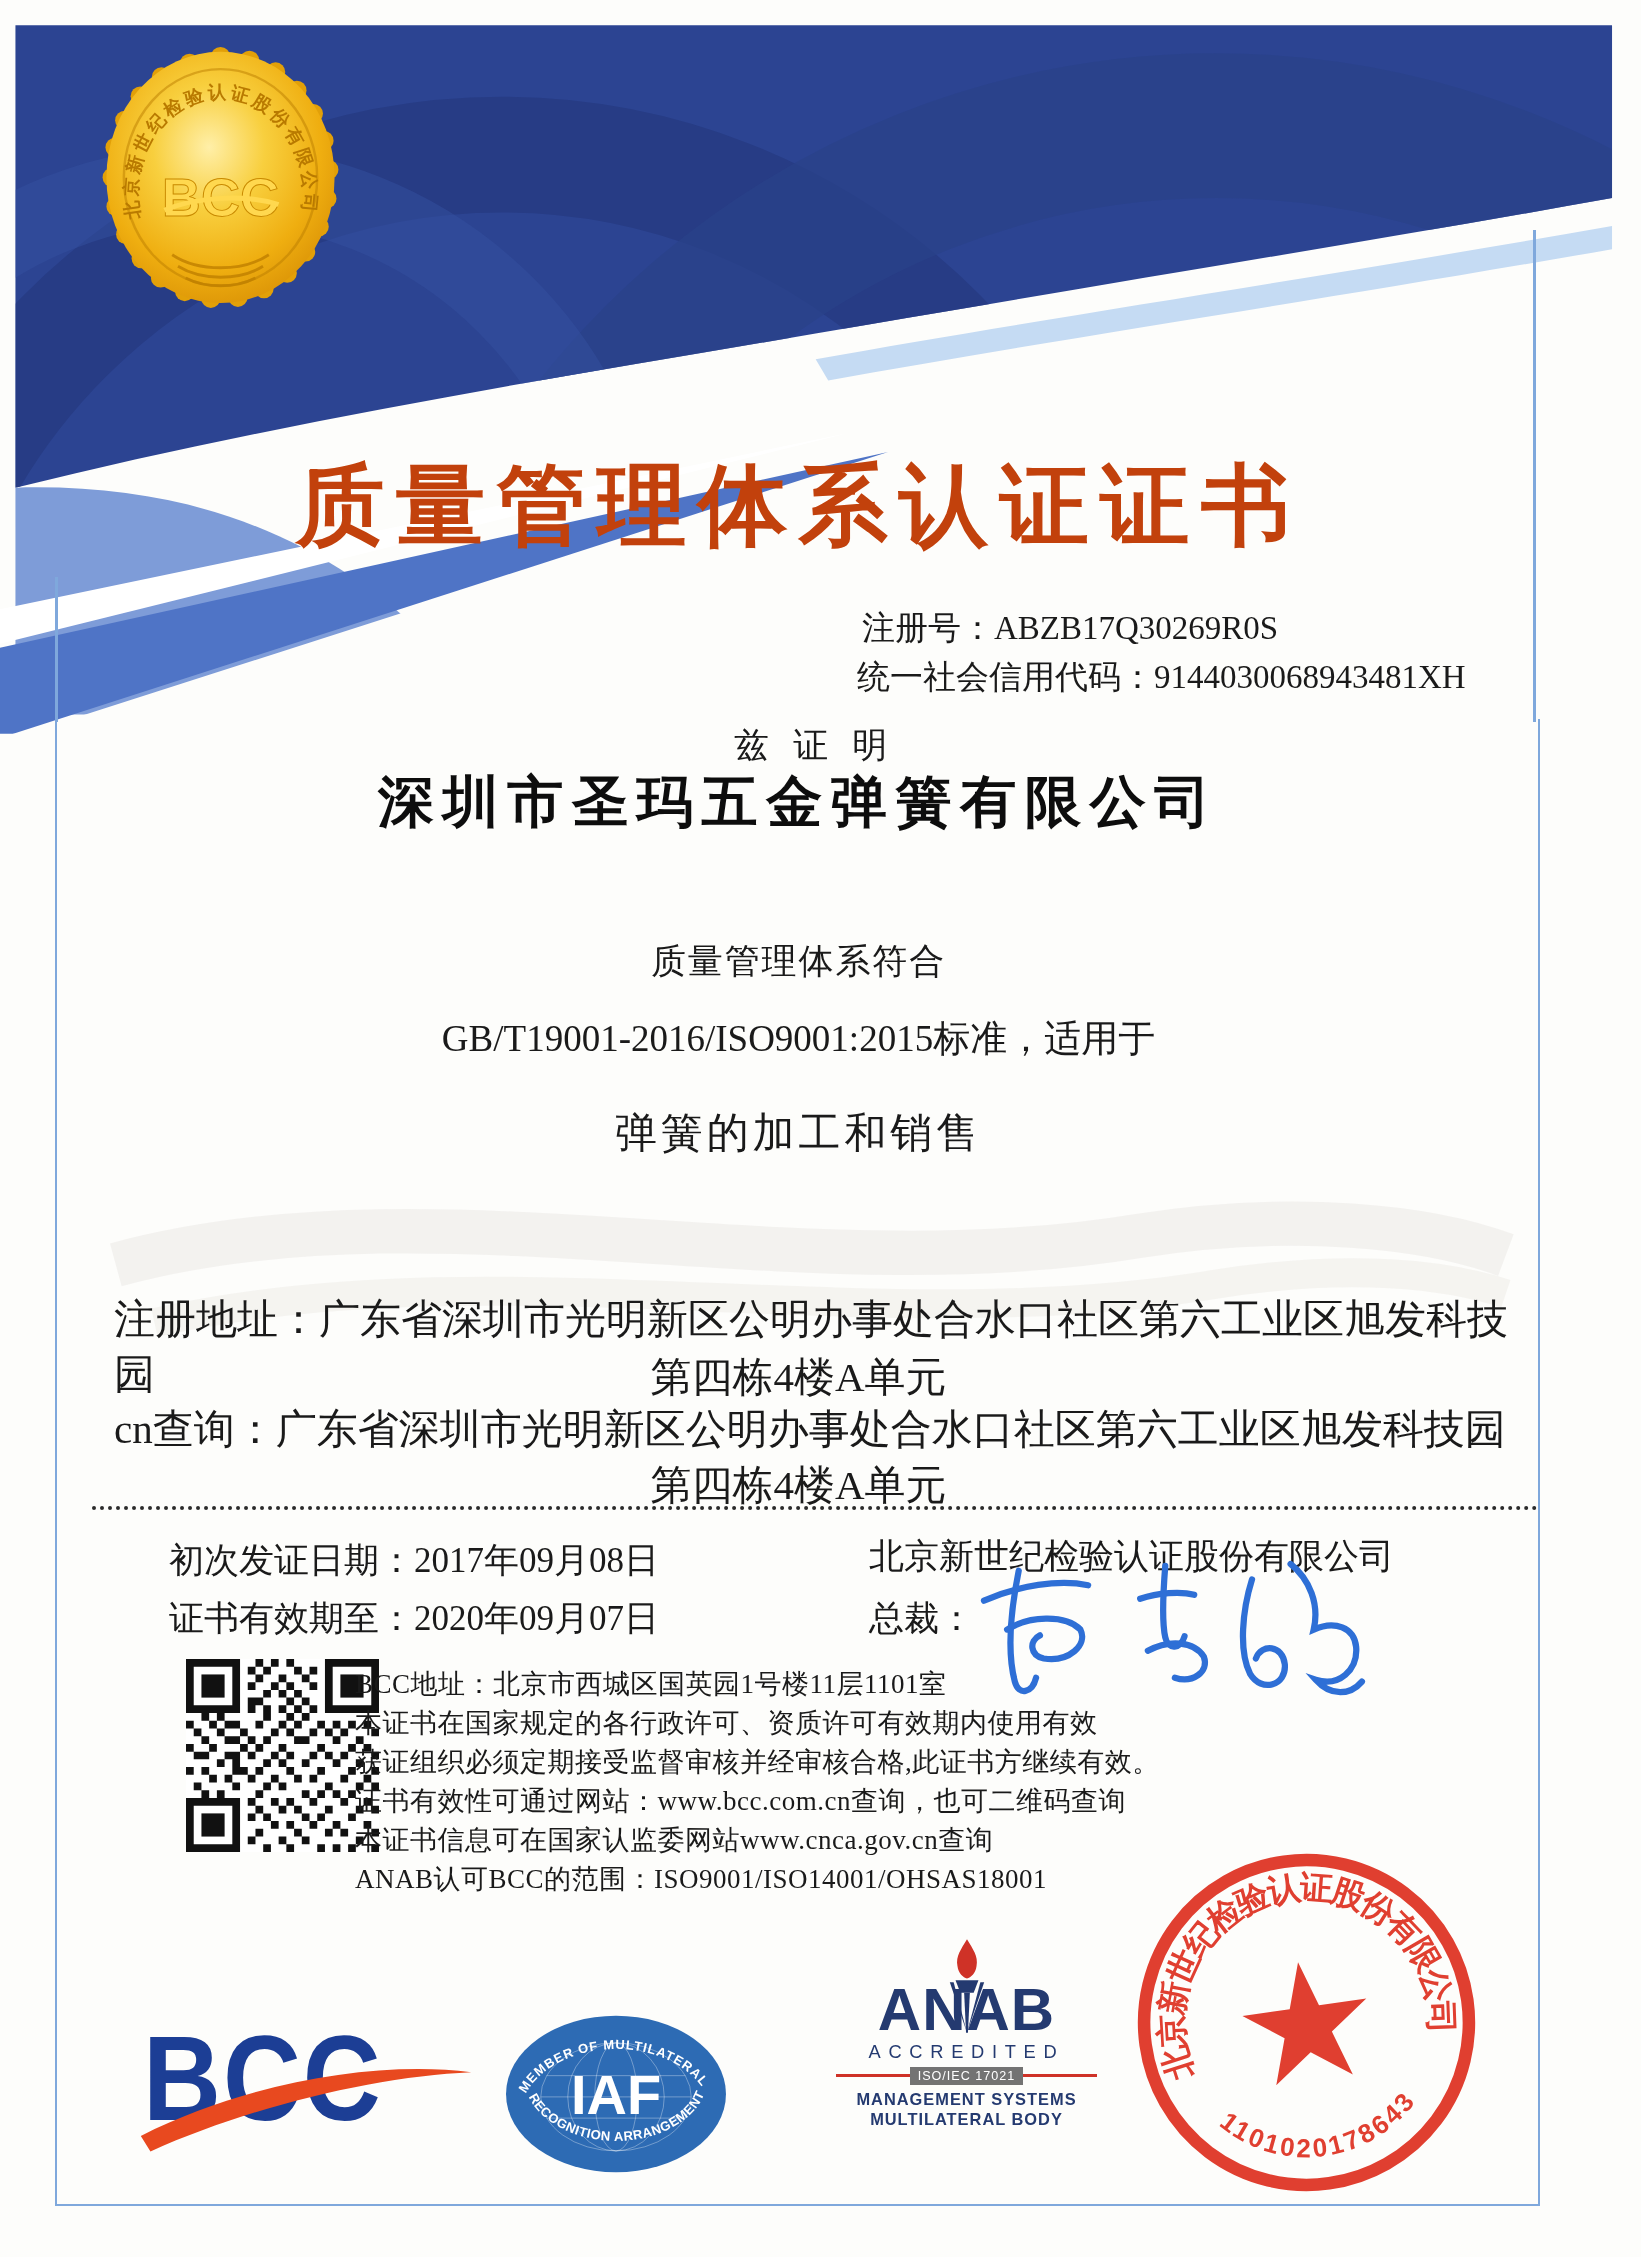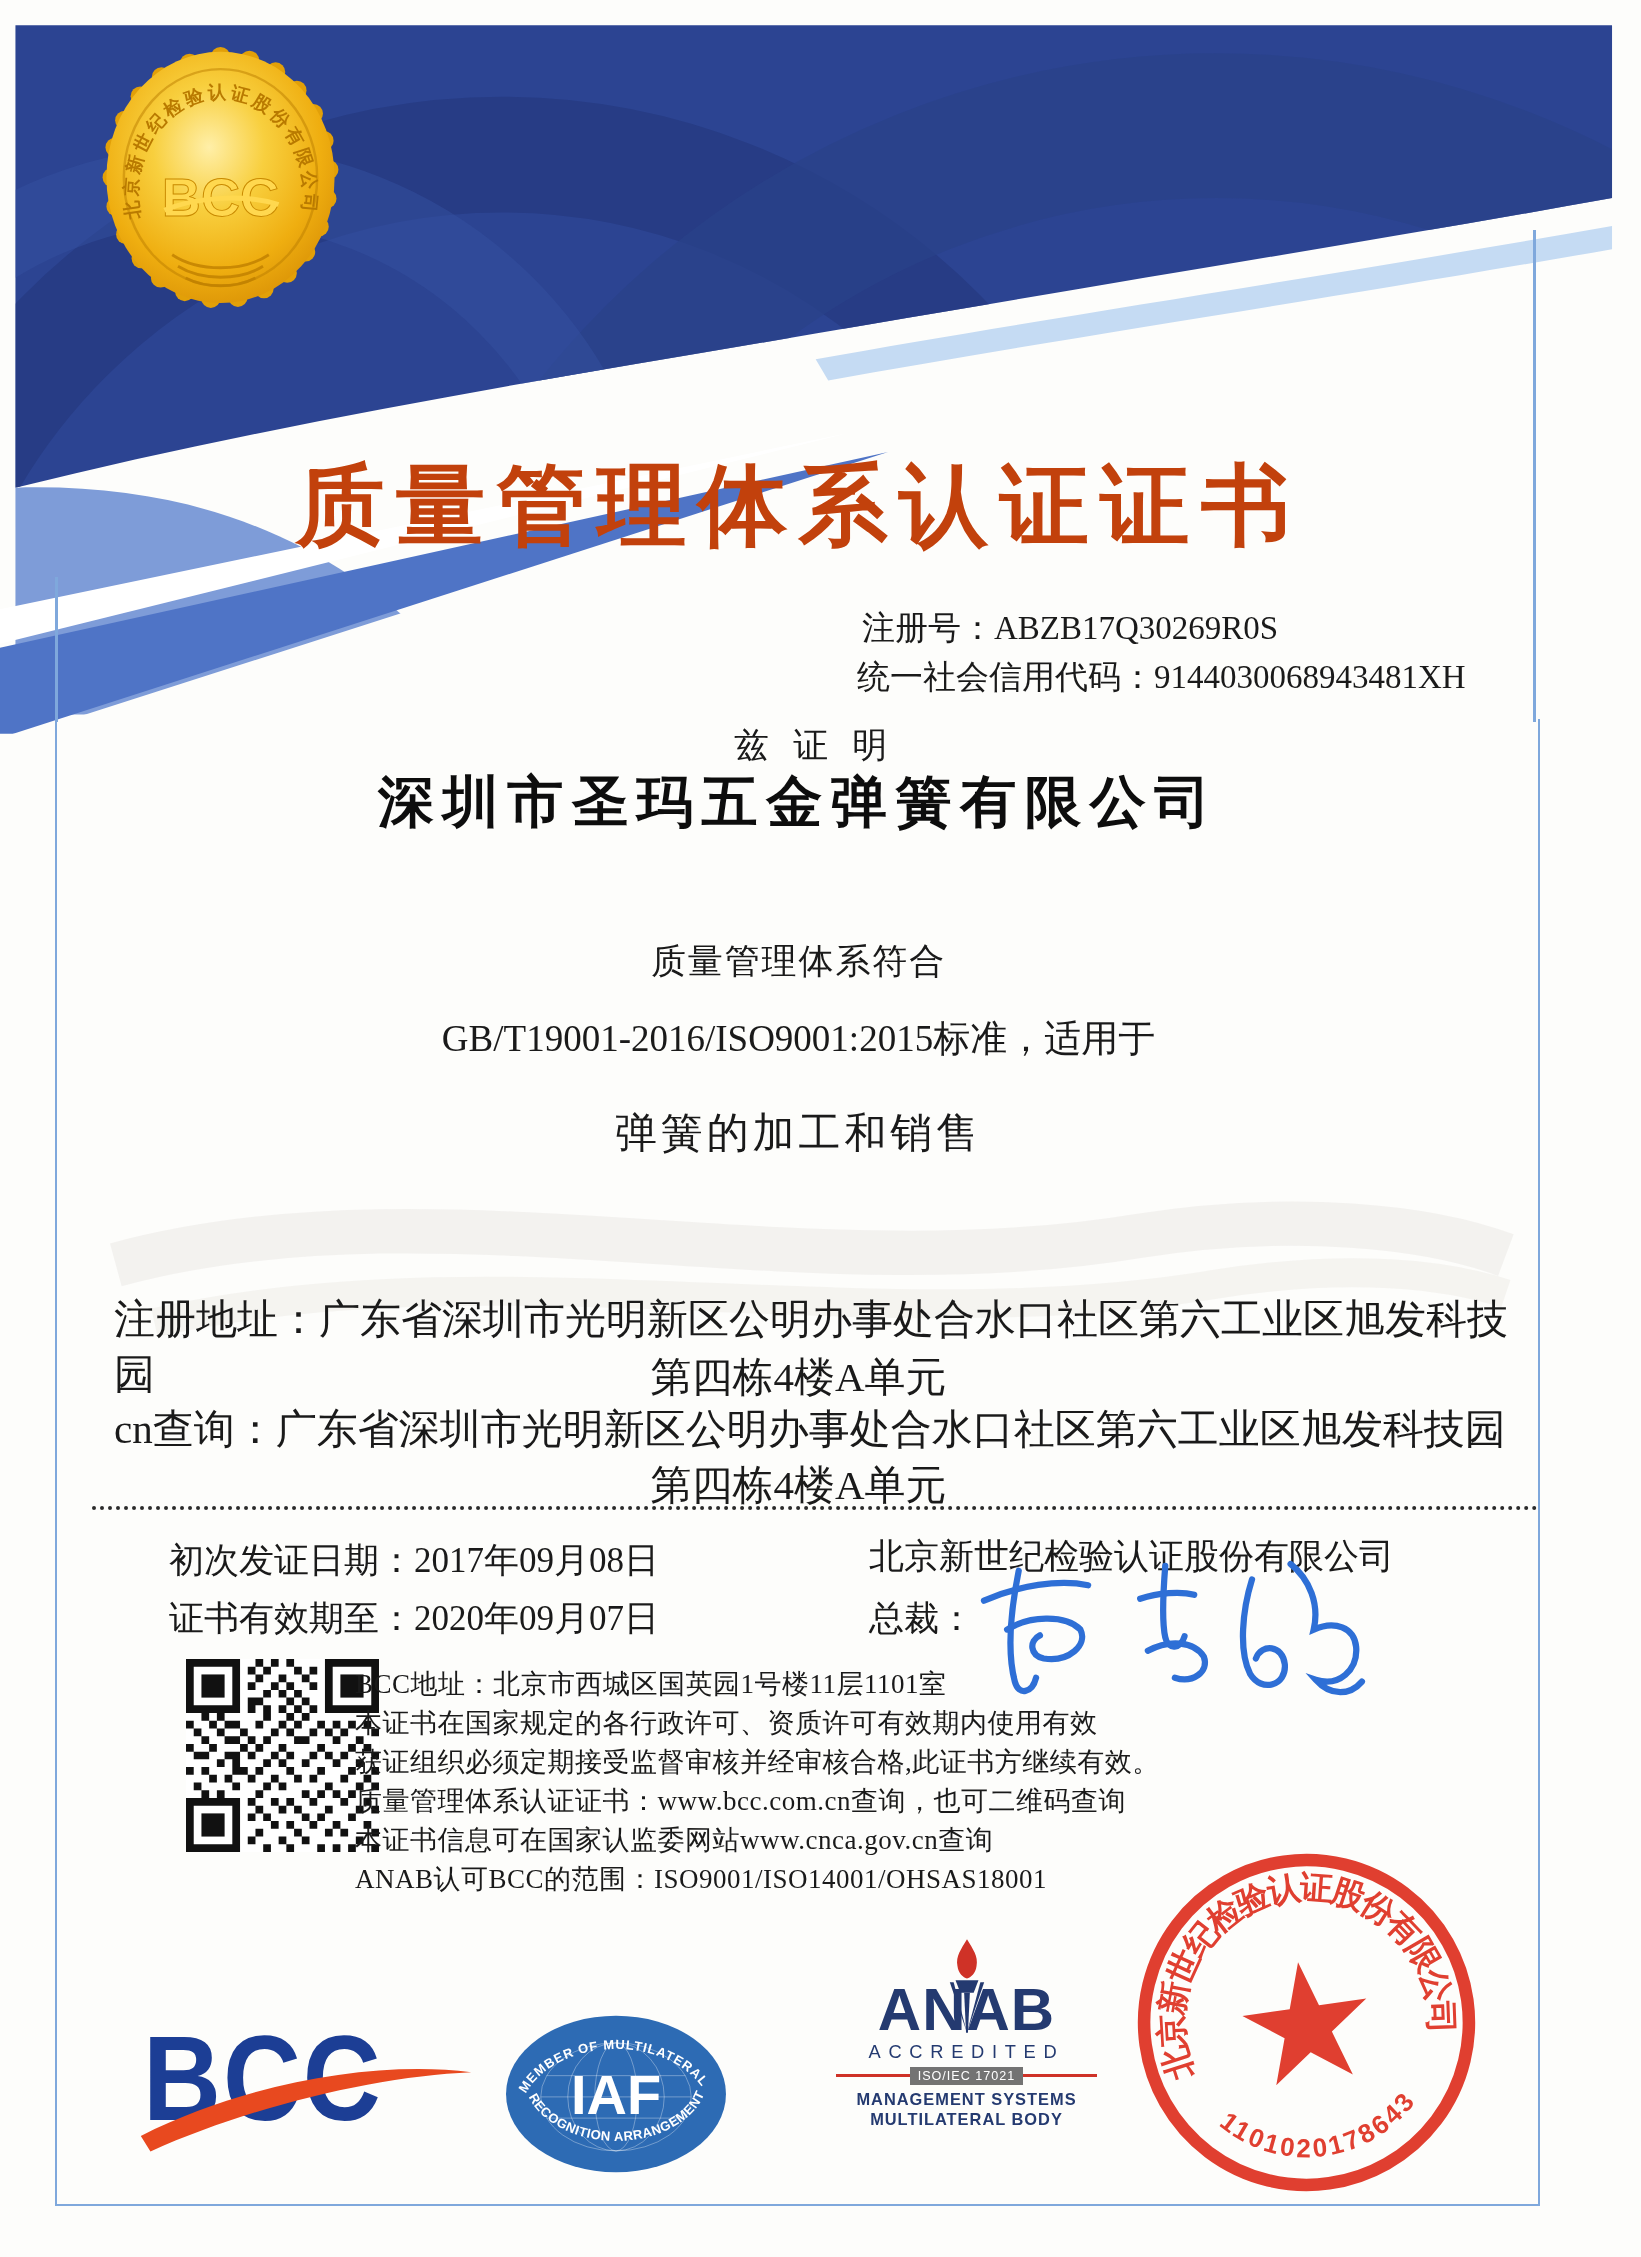--- a/index.html
+++ b/index.html
@@ -212,21 +212,21 @@
                M9 22h1v1H9z M14 22h1v1h-1z M18 22h1v1h-1z M20 22h1v1h-1z M24 22h1v1h-1z
                M8 23h1v1H8z M12 23h1v1h-1z M15 23h1v1h-1z M22 23h1v1h-1z
                M10 24h1v1h-1z M13 24h1v1h-1z M17 24h1v1h-1z M19 24h1v1h-1z M21 24h1v1h-1z M24 24h1v1h-1z"></path>
     </g>
   </svg>
 
   <div class="notes">
     <div>BCC地址：北京市西城区国英园1号楼11层1101室</div>
     <div>本证书在国家规定的各行政许可、资质许可有效期内使用有效</div>
     <div>获证组织必须定期接受监督审核并经审核合格,此证书方继续有效。</div>
-    <div>质量管理体系认证证书：www.bcc.com.cn查询，也可二维码查询</div>
+    <div>证书有效性可通过网站：www.bcc.com.cn查询，也可二维码查询</div>
     <div>本证书信息可在国家认监委网站www.cnca.gov.cn查询</div>
     <div>ANAB认可BCC的范围：ISO9001/ISO14001/OHSAS18001</div>
   </div>
 
   <svg class="stamp-svg" width="377" height="377" viewBox="0 0 390 390">
     <defs>
       <path id="stampRing" d="M72.6,232.4 A128,128 0 1 1 317.4,232.4" fill="none"></path>
       <path id="stampNum" d="M85,281 A140,140 0 0 0 305,281" fill="none"></path>
     </defs>
     <g transform="rotate(-8 195 195)" fill="#df3526">

